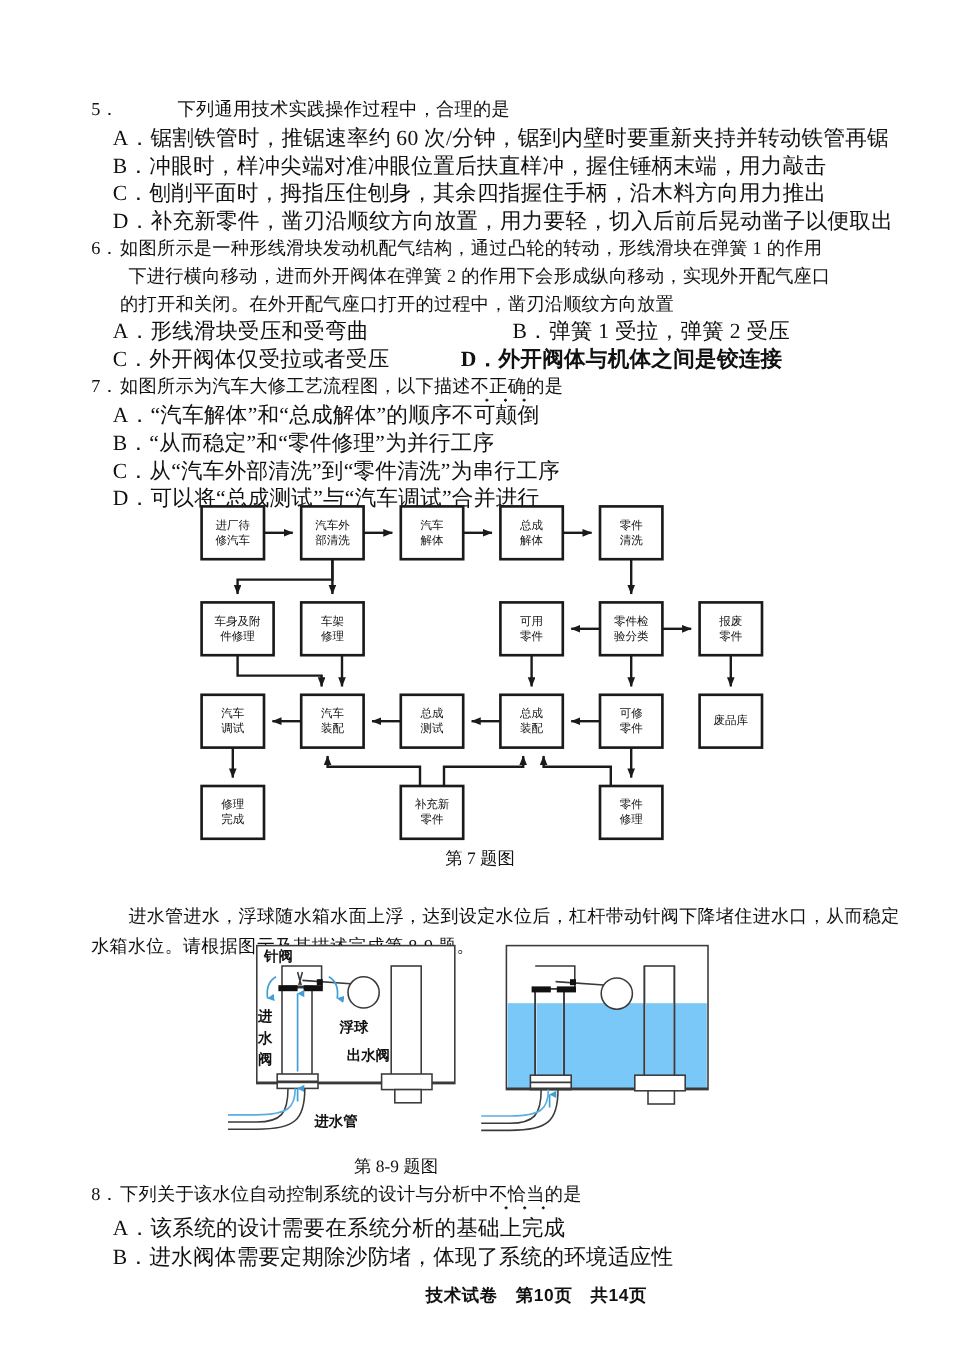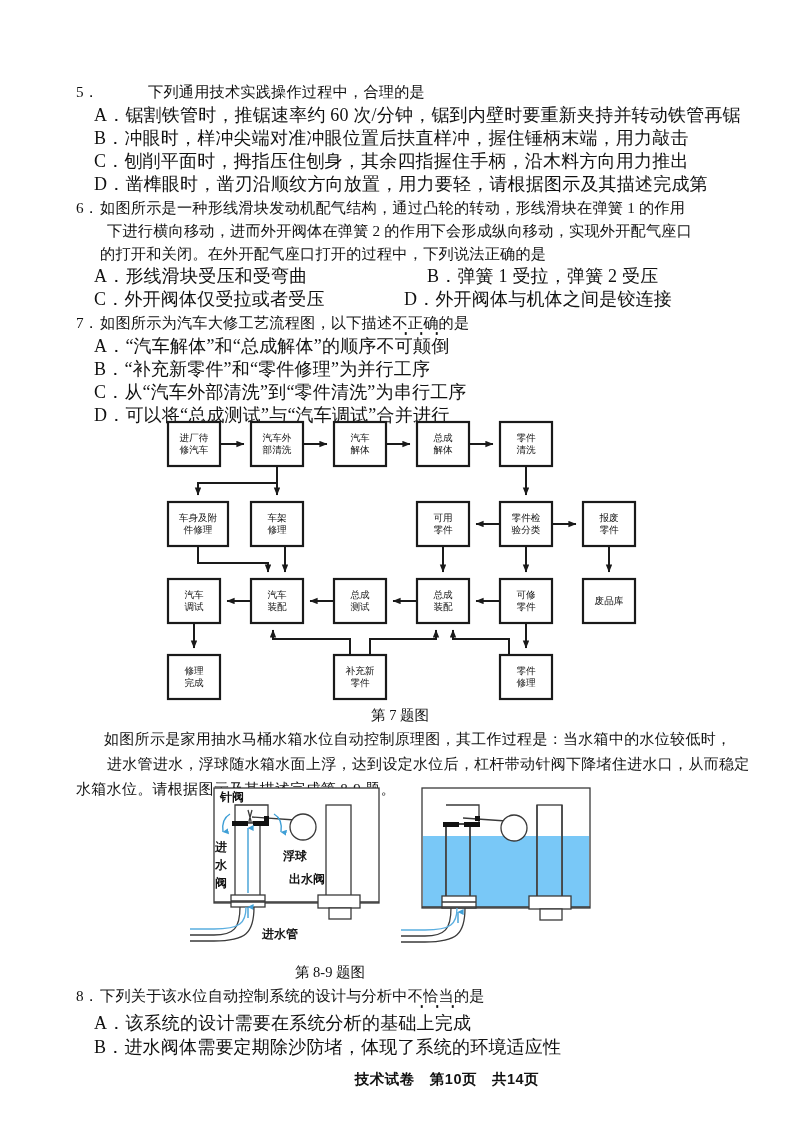--- a/index.html
+++ b/index.html
@@ -55,37 +55,37 @@
 </head>
 <body>
 
 <div class="page">
 
   <div class="qnum" style="left:76px;top:80px;">5．</div>
   <div class="q" style="left:100px;top:80px;margin-left:48px;">下列通用技术实践操作过程中，合理的是</div>
   <div class="opt" style="left:94px;top:104px;">A．锯割铁管时，推锯速率约 60 次/分钟，锯到内壁时要重新夹持并转动铁管再锯</div>
   <div class="opt" style="left:94px;top:127px;">B．冲眼时，样冲尖端对准冲眼位置后扶直样冲，握住锤柄末端，用力敲击</div>
   <div class="opt" style="left:94px;top:150px;">C．刨削平面时，拇指压住刨身，其余四指握住手柄，沿木料方向用力推出</div>
-  <div class="opt" style="left:94px;top:173px;">D．凿榫眼时，凿刃沿顺纹方向放置，用力要轻，请根据图示及其描述完成第</div>
+  <div class="opt" style="left:94px;top:173px;">D．补充新零件，凿刃沿顺纹方向放置，用力要轻，切入后前后晃动凿子以便取出</div>
 
   <div class="qnum" style="left:76px;top:196px;">6．</div>
   <div class="q" style="left:100px;top:196px;">如图所示是一种形线滑块发动机配气结构，通过凸轮的转动，形线滑块在弹簧 1 的作用</div>
   <div class="q" style="left:107px;top:219px;">下进行横向移动，进而外开阀体在弹簧 2 的作用下会形成纵向移动，实现外开配气座口</div>
-  <div class="q" style="left:100px;top:242px;">的打开和关闭。在外开配气座口打开的过程中，下列说法正确的是</div>
+  <div class="q" style="left:100px;top:242px;">的打开和关闭。在外开配气座口打开的过程中，凿刃沿顺纹方向放置</div>
   <div class="opt" style="left:94px;top:265px;">A．形线滑块受压和受弯曲</div>
   <div class="opt" style="left:408px;top:265px;margin-left:19px;">B．弹簧 1 受拉，弹簧 2 受压</div>
   <div class="opt" style="left:94px;top:288px;">C．外开阀体仅受拉或者受压</div>
-  <div class="opt" style="left:404px;top:288px;">D．外开阀体与机体之间是铰连接</div>
+  <div class="opt" style="left:384px;top:288px;font-weight:bold;">D．外开阀体与机体之间是铰连接</div>
 
   <div class="qnum" style="left:76px;top:311px;">7．</div>
   <div class="q" style="left:100px;top:311px;">
     <span>如图所示为汽车大修工艺流程图，以下描述</span><span class="dotted">不正确</span><span>的是</span>
   </div>
   <div class="opt" style="left:94px;top:335px;">A．“汽车解体”和“总成解体”的顺序不可颠倒</div>
-  <div class="opt" style="left:94px;top:358px;">B．“补充新零件”和“零件修理”为并行工序</div>
+  <div class="opt" style="left:94px;top:358px;">B．“从而稳定”和“零件修理”为并行工序</div>
   <div class="opt" style="left:94px;top:381px;">C．从“汽车外部清洗”到“零件清洗”为串行工序</div>
   <div class="opt" style="left:94px;top:404px;">D．可以将“总成测试”与“汽车调试”合并进行</div>
 
   <div id="flow">
     <svg width="520" height="290" viewBox="0 0 520 290" xmlns="http://www.w3.org/2000/svg">
       <defs>
         <marker id="ah" markerWidth="9" markerHeight="9" refX="7.6" refY="3.2" orient="auto" markerUnits="userSpaceOnUse">
           <path d="M0,0 L8,3.2 L0,6.4 z" fill="#1a1a1a"></path>
         </marker>
       </defs>
@@ -224,21 +224,20 @@
           <g>
             <rect class="fbox" x="360" y="240" width="52" height="44"></rect>
             <text class="ftxt" x="386" y="256">零件</text>
             <text class="ftxt" x="386" y="268.5">修理</text>
           </g>
         </g>
     </svg>
   </div>
   <div class="cap" style="left:0;top:706px;width:800px;text-align:center;">第 7 题图</div>
 
-  <div class="para" style="left:104px;top:727px;">如图所示是家用抽水马桶水箱水位自动控制原理图，其工作过程是：当水箱中的水位较低时，</div>
   <div class="para" style="left:76px;top:752px;margin-left:31px;">进水管进水，浮球随水箱水面上浮，达到设定水位后，杠杆带动针阀下降堵住进水口，从而稳定</div>
   <div class="para" style="left:76px;top:777px;">水箱水位。请根据图示及其描述完成第 8-9 题。</div>
 
   <div id="tanks">
     <svg width="420" height="180" viewBox="0 0 420 180" xmlns="http://www.w3.org/2000/svg">
       <defs>
         <marker id="bd" markerWidth="7" markerHeight="7" refX="3" refY="5.6" orient="auto" markerUnits="userSpaceOnUse">
           <path d="M0,0 L6,0 L3,6 z" fill="#3f9fd6"></path>
         </marker>
         <marker id="bu" markerWidth="7" markerHeight="7" refX="3" refY="0.4" orient="auto" markerUnits="userSpaceOnUse">

